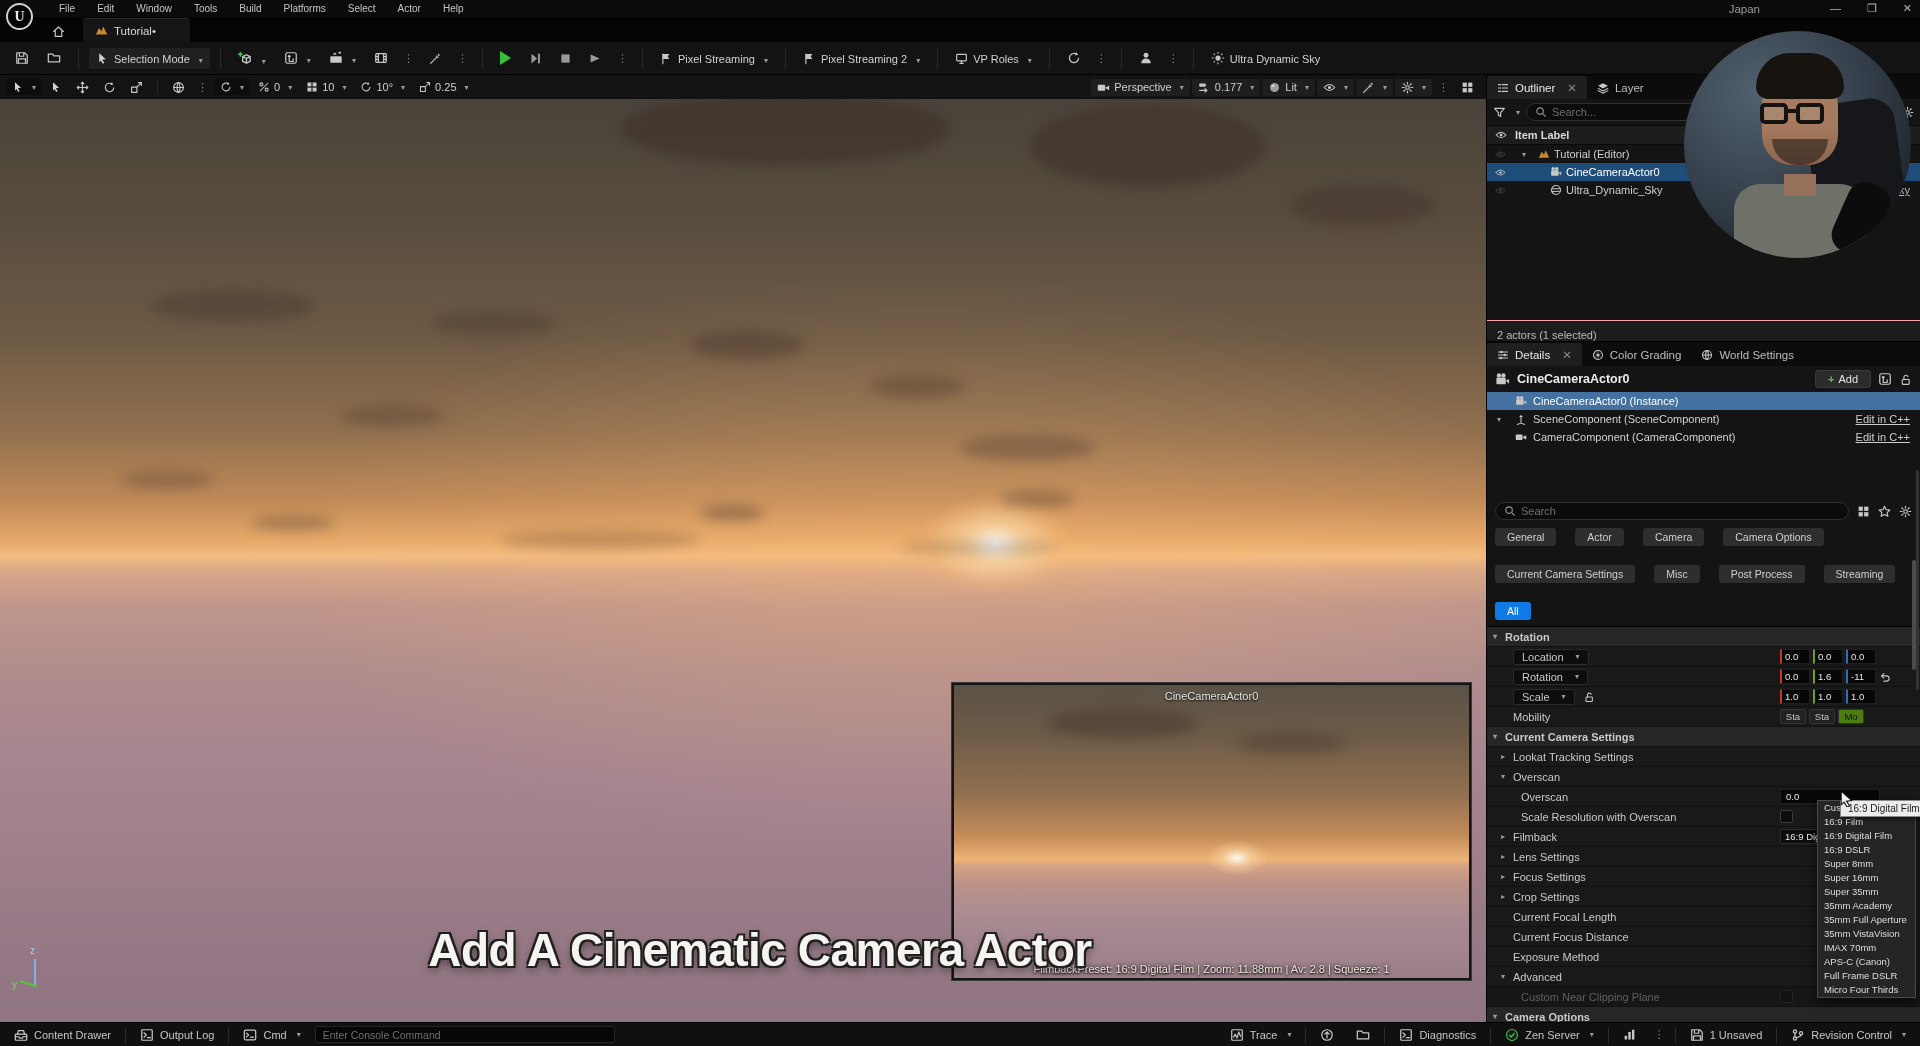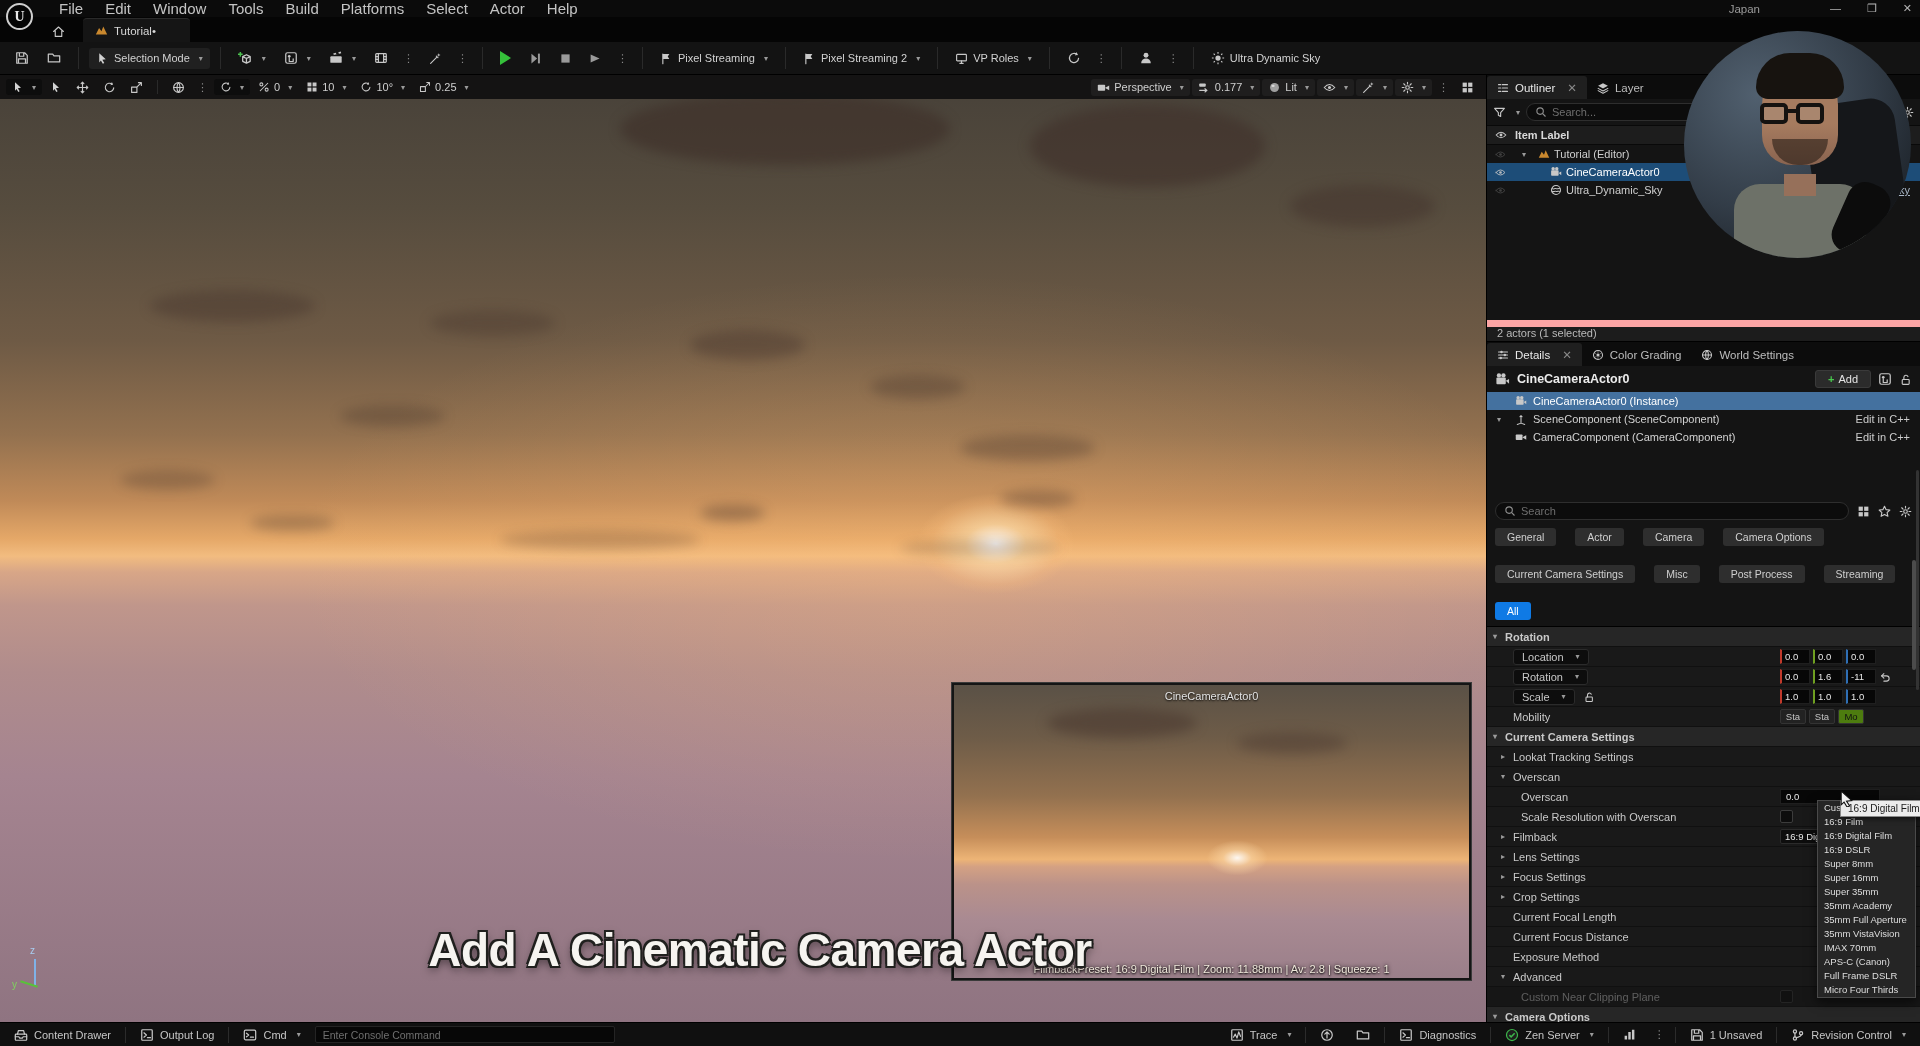--- a/index.html
+++ b/index.html
@@ -7,34 +7,34 @@
     font-family:"Liberation Sans", sans-serif; color:#c8c8c8; font-size:11px; }
   svg { display:block; }
   .icn { display:inline-flex; align-items:center; justify-content:center; flex:none; }
   .chev { font-size:8px; color:#9a9a9a; margin-left:4px; }
   .caret { font-size:8px; color:#9a9a9a; width:12px; display:inline-block; }
   .dots { color:#8a8a8a; font-size:11px; padding:0 4px; letter-spacing:0; }
 
   
   #titlebar { position:absolute; left:0; top:0; width:1920px; height:17px; background:#0b0b0b; display:flex; align-items:center; z-index:10;}
   #menu-items { display:flex; margin-left:48px; }
-  #menu-items span { padding:1px 11px; color:#c4c4c4; font-size:15px; cursor:default; }
+  #menu-items span { padding:1px 11px; color:#c4c4c4; font-size:10px; cursor:default; }
   #user-region { position:absolute; right:160px; color:#9a9a9a; font-size:11.5px;}
   #win-controls { position:absolute; right:8px; display:flex; gap:26px; color:#b5b5b5; font-size:11px; }
   #ue-logo { position:absolute; left:6px; top:3px; width:27px; height:27px; border-radius:50%; background:#060606; border:2px solid #cfcfcf; color:#e8e8e8; display:flex; align-items:center; justify-content:center; font-weight:bold; font-size:14px; z-index:12; font-family:"Liberation Serif", serif;}
 
   
   #tabrow { position:absolute; left:0; top:17px; width:1920px; height:25px; background:#050505; display:flex; align-items:flex-end; z-index:9;}
   #home-btn { margin:0 0 4px 52px; }
   #level-tab { display:flex; align-items:center; gap:6px; background:#151515; border-top:1px solid #2a2a2a; padding:4px 34px 4px 12px; margin-left:18px; height:24px; color:#d8d8d8; font-size:11.5px; border-radius:4px 4px 0 0;}
 
   
   #toolbar { position:absolute; left:0; top:42px; width:1920px; height:33px; background:#131313; border-bottom:1px solid #000; display:flex; align-items:center; gap:4px; padding:0 8px; z-index:8;}
   .tb-sep { width:1px; height:22px; background:#2a2a2a; margin:0 6px; }
-  .tb-btn { display:flex; align-items:center; gap:5px; padding:4px 7px; border-radius:3px; color:#d2d2d2; }
+  .tb-btn { display:flex; align-items:flex-end; gap:5px; padding:4px 7px; border-radius:3px; color:#d2d2d2; }
   .tb-btn.boxed { background:#202020; }
   .play { width:0; height:0; border-left:11px solid #35c03a; border-top:7px solid transparent; border-bottom:7px solid transparent; }
 
   
   #viewport { position:absolute; left:0; top:75px; width:1486px; height:947px; overflow:hidden;
     background:
       radial-gradient(ellipse 110px 70px at 67% 49.5%, rgba(255,255,255,.95), rgba(255,225,175,.6) 28%, rgba(255,195,130,.22) 58%, transparent 72%),
       radial-gradient(ellipse 900px 420px at 62% 52%, rgba(255,190,120,.25), transparent 70%),
       linear-gradient(180deg,#474139 0%,#564c3e 14%,#6e5a45 28%,#93714f 38%,#c08a58 45%,#e5a868 49%,#f2bc80 50.8%,#d8a687 52.5%,#c0968b 56%,#b08c8c 63%,#a58490 74%,#8f7481 100%);
   }
@@ -66,30 +66,30 @@
   .ptab.active { background:#1f1f1f; color:#e8e8e8; border-radius:3px 3px 0 0; }
   .ptab .x { margin-left:6px; color:#8a8a8a; }
   #outl-filter { display:flex; align-items:center; gap:6px; padding:4px 6px; }
   .searchbox { flex:1; display:flex; align-items:center; gap:5px; background:#0c0c0c; border:1px solid #2e2e2e; border-radius:10px; padding:2px 8px; height:18px; }
   .searchbox input { flex:1; background:transparent; border:none; outline:none; color:#cfcfcf; font-size:11px; font-family:"Liberation Sans",sans-serif;}
   .searchbox input::placeholder { color:#6e6e6e; }
   #outl-header { display:flex; align-items:center; gap:8px; background:#1d1d1d; border-top:1px solid #090909; border-bottom:1px solid #090909; padding:3px 8px; font-weight:bold; color:#d9d9d9; }
   .outl-row { display:flex; align-items:center; height:18px; padding-left:8px; gap:4px; color:#cfcfcf; position:relative;}
   .outl-row.selected { background:#1d4d78; color:#fff; }
   .outl-row .trail { position:absolute; right:10px; color:#a8b6c6; text-decoration:underline; }
-  #actorbar { position:absolute; left:0; top:245px; width:100%; height:22px; background:#1c1c1c; border-top:7px solid #fca5a5; border-bottom:1px solid #000; display:flex; align-items:flex-start; padding:0 10px; color:#b9b9b9; }
+  #actorbar { position:absolute; left:0; top:245px; width:100%; height:22px; background:#1c1c1c; border-top:1px solid #fca5a5; border-bottom:1px solid #000; display:flex; align-items:flex-end; padding:0 10px; color:#b9b9b9; }
 
   #details { position:absolute; left:0; top:267px; width:100%; bottom:0; }
   #actor-head { display:flex; align-items:center; gap:7px; padding:5px 8px; height:26px; }
   #actor-head .name { font-size:12.5px; color:#ececec; font-weight:bold; flex:1; }
   #add-btn { display:flex; align-items:center; gap:4px; background:#2b2b2b; border:1px solid #3a3a3a; border-radius:3px; padding:2px 12px; color:#e4e4e4; }
   #add-btn .plus { color:#49c94e; font-weight:bold; }
   .comp-row { display:flex; align-items:center; gap:6px; height:18px; padding-left:10px; color:#d2d2d2; }
   .comp-row.selected { background:#44719f; color:#fff; }
-  .comp-row .link { margin-left:auto; margin-right:10px; color:#cdcdcd; }
+  .comp-row .link { margin-left:auto; margin-right:10px; text-decoration:underline; color:#cdcdcd; }
   #det-search { display:flex; align-items:center; gap:8px; padding:6px 8px; margin-top:50px; }
   #chips { display:flex; flex-wrap:wrap; gap:19px; padding:2px 8px 6px; }
   .chip { background:#2e2e2e; border-radius:3px; padding:3px 12px; color:#cfcfcf; font-size:10.5px; }
   .chip.active { background:#0f7ae5; color:#fff; }
 
   
   #prop-rows { border-top:1px solid #000; }
   .prow { display:flex; align-items:center; height:20px; border-bottom:1px solid #101010; background:#191919; padding-right:8px; }
   .prow.cat { background:#262626; font-weight:bold; color:#e6e6e6; }
   .prow .lab { color:#c9c9c9; }

